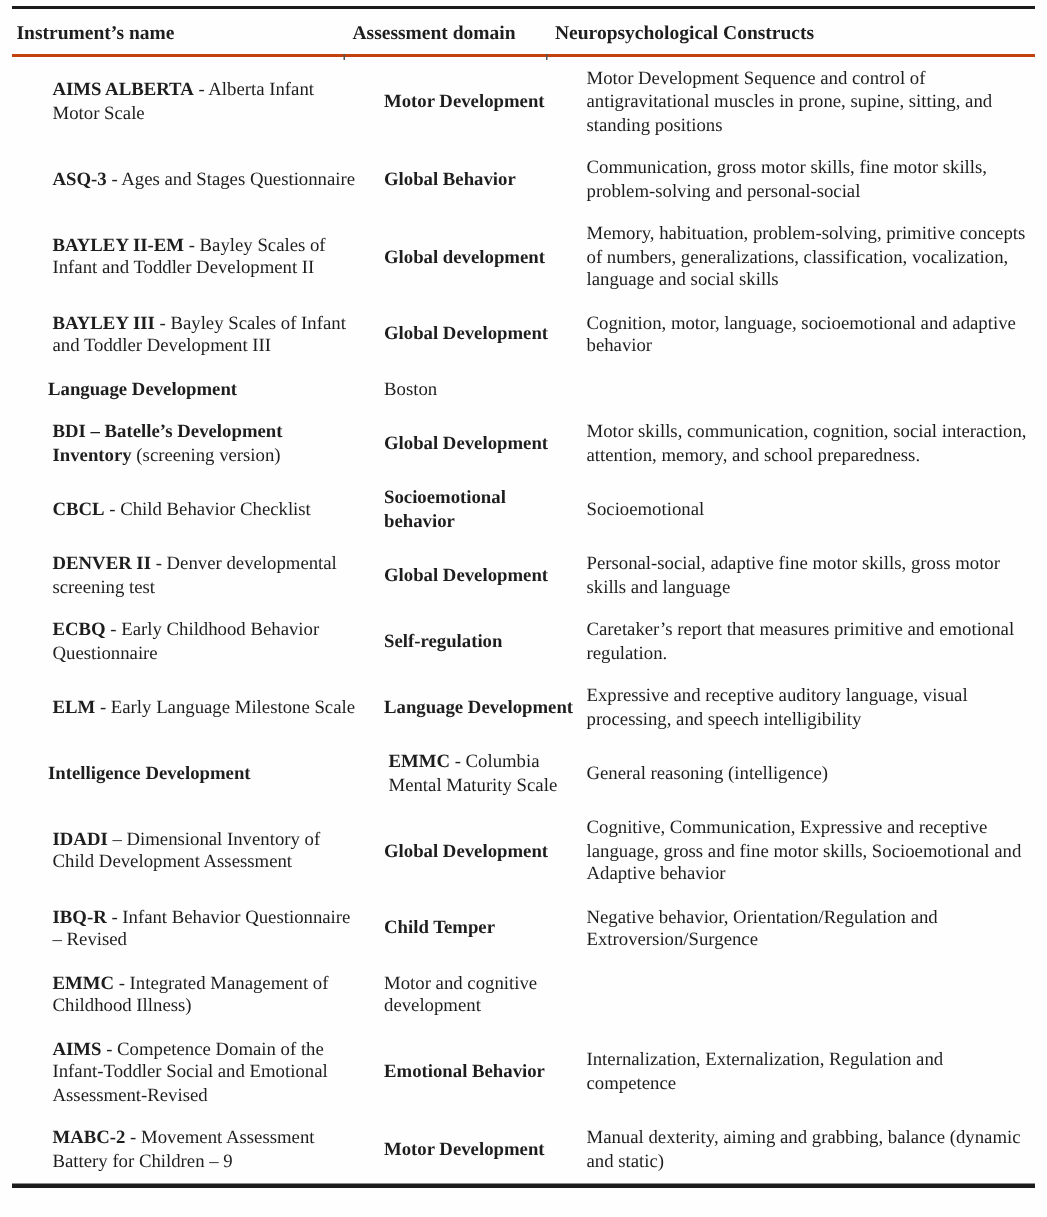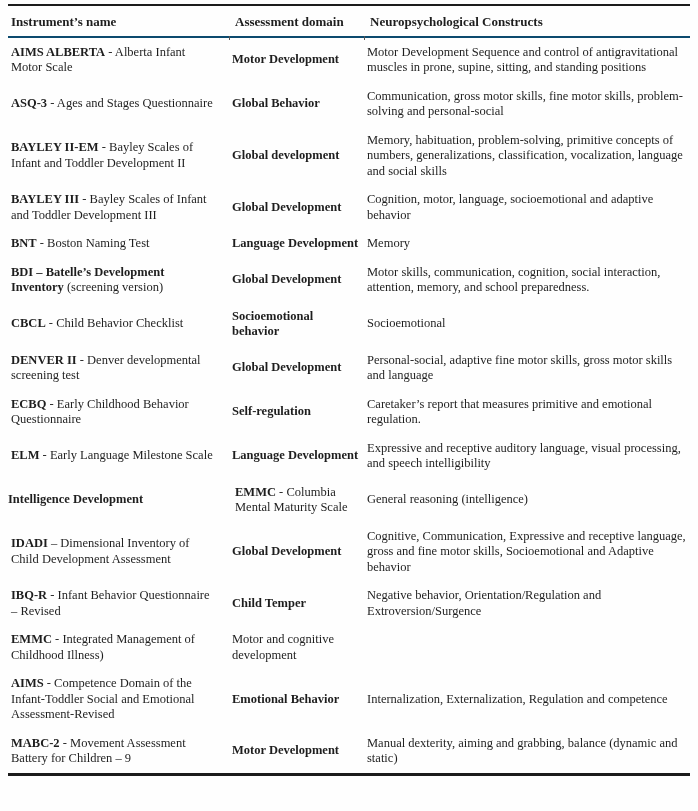--- a/index.html
+++ b/index.html
@@ -20,40 +20,41 @@
     left: 8px;
     top: 4px;
     width: 682px;
     border-top: 2px solid #1c1c1c;
     border-bottom: 3px solid #1c1c1c;
   }
   .thead {
     display: grid;
     grid-template-columns: 224px 135px 1fr;
     padding: 8px 0 7px 0;
-    border-bottom: 2px solid #0c4a6e;
+    border-bottom: 2px solid #c2410c;
     position: relative;
   }
   .hcell {
     font-weight: bold;
     font-size: 13px;
     line-height: 15px;
     padding-left: 3px;
   }
   .tick {
     position: absolute;
     top: 100%;
     width: 1px;
     height: 4px;
     background: #555;
   }
   .tick-1 { left: 221px; }
   .tick-2 { left: 356px; }
   .tbody {
     display: block;
+    margin-left: 24px;
   }
   .row {
     display: grid;
     grid-template-columns: 224px 135px 1fr;
     align-items: center;
     padding: 6.5px 0;
   }
   .cell {
     font-size: 12.5px;
     line-height: 15.5px;
@@ -103,23 +104,22 @@
     <div class="cell constructs">Memory, habituation, problem-solving, primitive concepts of numbers, generalizations, classification, vocalization, language and social skills</div>
   </div>
 
   <div class="row">
     <div class="cell name"><span class="acronym">BAYLEY III</span><span> - Bayley Scales of Infant and Toddler Development III</span></div>
     <div class="cell domain">Global Development</div>
     <div class="cell constructs">Cognition, motor, language, socioemotional and adaptive behavior</div>
   </div>
 
   <div class="row">
-    <div class="cell name"><span class="acronym">BNT</span><span> - Boston Naming Test</span></div>
     <div class="cell domain">Language Development</div>
-    <div class="cell constructs">Memory</div>
+    <div class="cell constructs">Boston</div>
   </div>
 
   <div class="row">
     <div class="cell name"><span class="acronym">BDI – Batelle’s Development Inventory</span><span> (screening version)</span></div>
     <div class="cell domain">Global Development</div>
     <div class="cell constructs">Motor skills, communication, cognition, social interaction, attention, memory, and school preparedness.</div>
   </div>
 
   <div class="row">
     <div class="cell name"><span class="acronym">CBCL</span><span> - Child Behavior Checklist</span></div>

